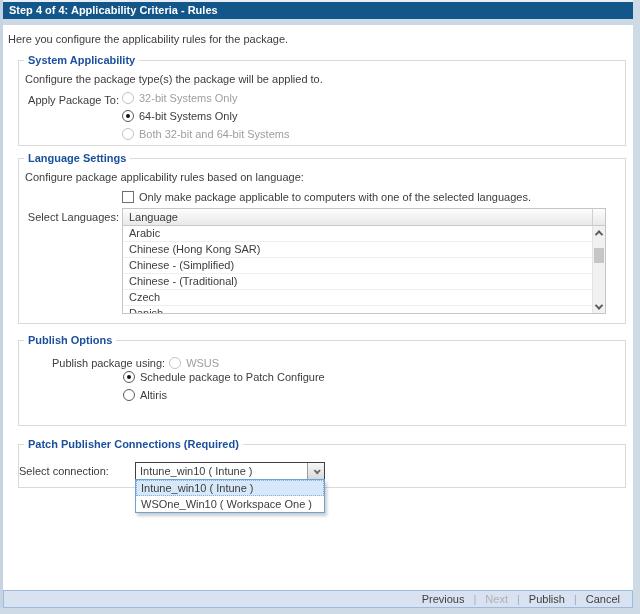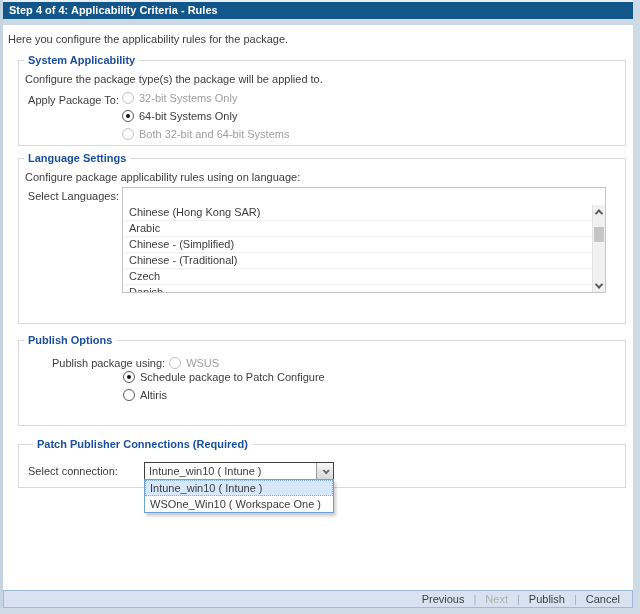--- a/index.html
+++ b/index.html
@@ -88,21 +88,21 @@
   .chev.down { transform:rotate(135deg) translate(-1px,1px); }
   .sb-thumb { position:absolute; left:1px; right:1px; top:22px; height:15px; background:#c6c6c6; }
 
   
   #fs-publish { margin-top:10px; height:92px; }
   .po-row1 { display:flex; align-items:center; margin-top:8px; padding-left:33px; height:17px; }
   .po-row1 .radio { margin-left:4px; }
   .po-row { margin-left:104px; }
 
   
-  #fs-conn { margin-top:12px; height:50px;padding-left:9px; }
+  #fs-conn { margin-top:12px; height:50px; }
   .conn-row { display:flex; align-items:center; padding-top:12px; }
   .conn-label { width:112px; flex:none; }
   .combo {
     margin-left:4px; width:190px; height:18px; border:1px solid #3f3f3f; background:#fff;
     position:relative; flex:none;
   }
   .combo-value {
     position:absolute; left:4px; top:0; right:18px; line-height:16px; white-space:nowrap; overflow:hidden;
   }
   .combo-btn {
@@ -162,27 +162,35 @@
         <div class="opt-row">
           <span class="radio disabled"></span>
           <span class="opt-text disabled-text">Both 32-bit and 64-bit Systems</span>
         </div>
       </div>
     </div>
   </fieldset>
 
   <fieldset id="fs-language">
     <legend>Language Settings</legend>
-    <div class="fs-desc">Configure package applicability rules using on language:</div>
+    <div class="fs-desc">Configure package applicability rules based on language:</div>
+    <div class="checkbox-row">
+      <span class="checkbox"></span>
+      <span class="opt-text">Only make package applicable to computers with one of the selected languages.</span>
+    </div>
     <div class="lang-row">
       <span class="row-label">Select Languages:</span>
       <div class="listbox">
+        <div class="list-header">
+          <span>Language</span>
+          <span class="list-header-cap"></span>
+        </div>
         <div class="list-rows">
+          <div class="list-row">Arabic</div>
           <div class="list-row">Chinese (Hong Kong SAR)</div>
-          <div class="list-row">Arabic</div>
           <div class="list-row">Chinese - (Simplified)</div>
           <div class="list-row">Chinese - (Traditional)</div>
           <div class="list-row">Czech</div>
           <div class="list-row">Danish</div>
         </div>
         <div class="vscrollbar">
           <div class="sb-btn up">
             <span class="chev up"></span>
           </div>
           <div class="sb-thumb"></div>

